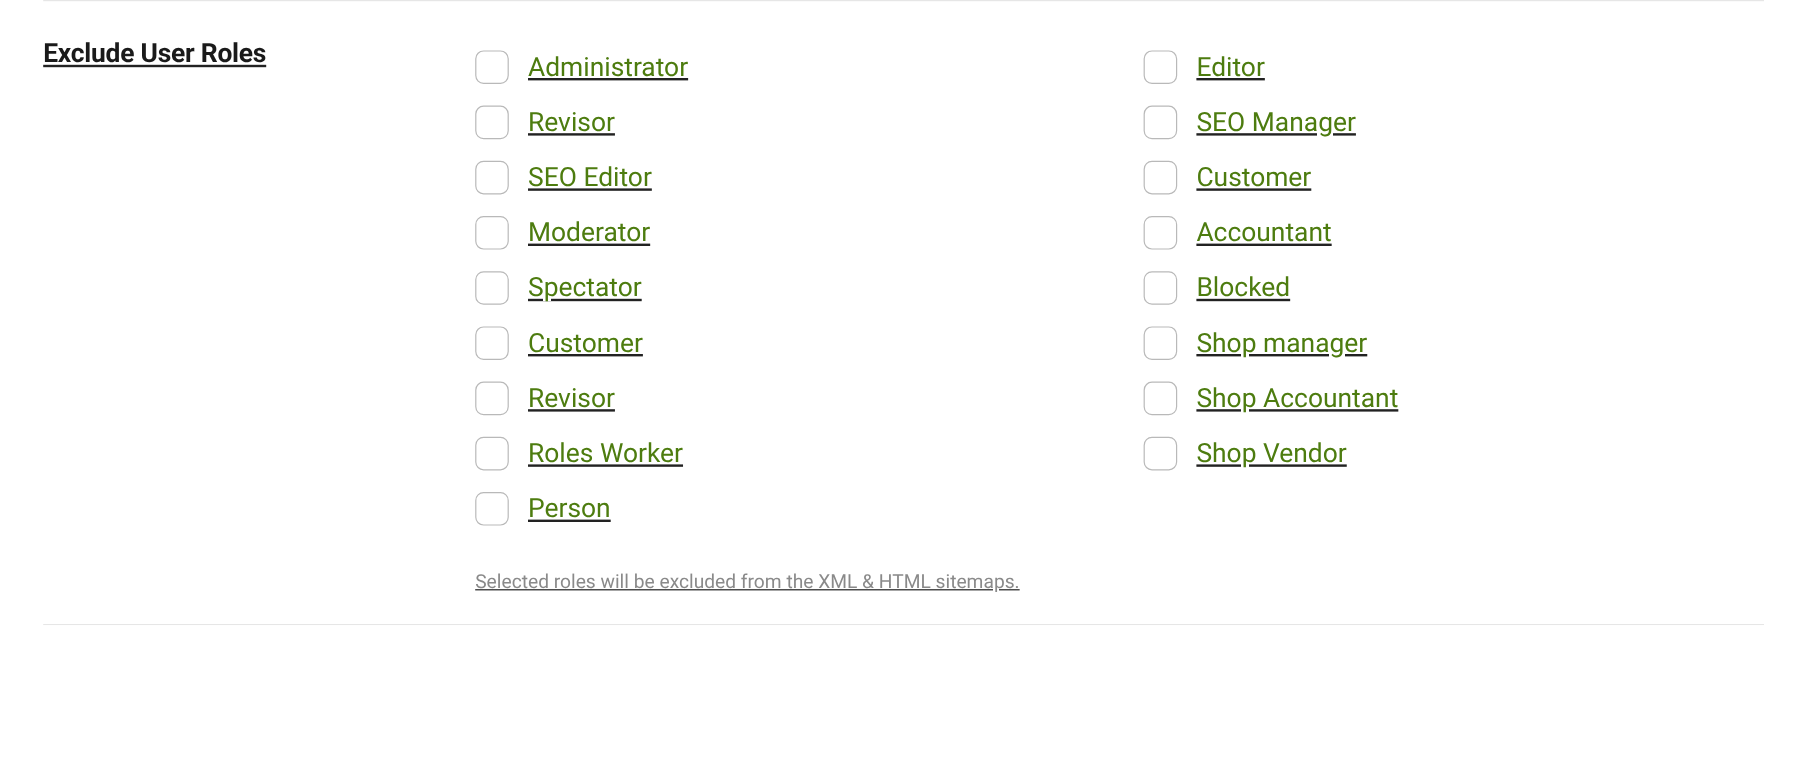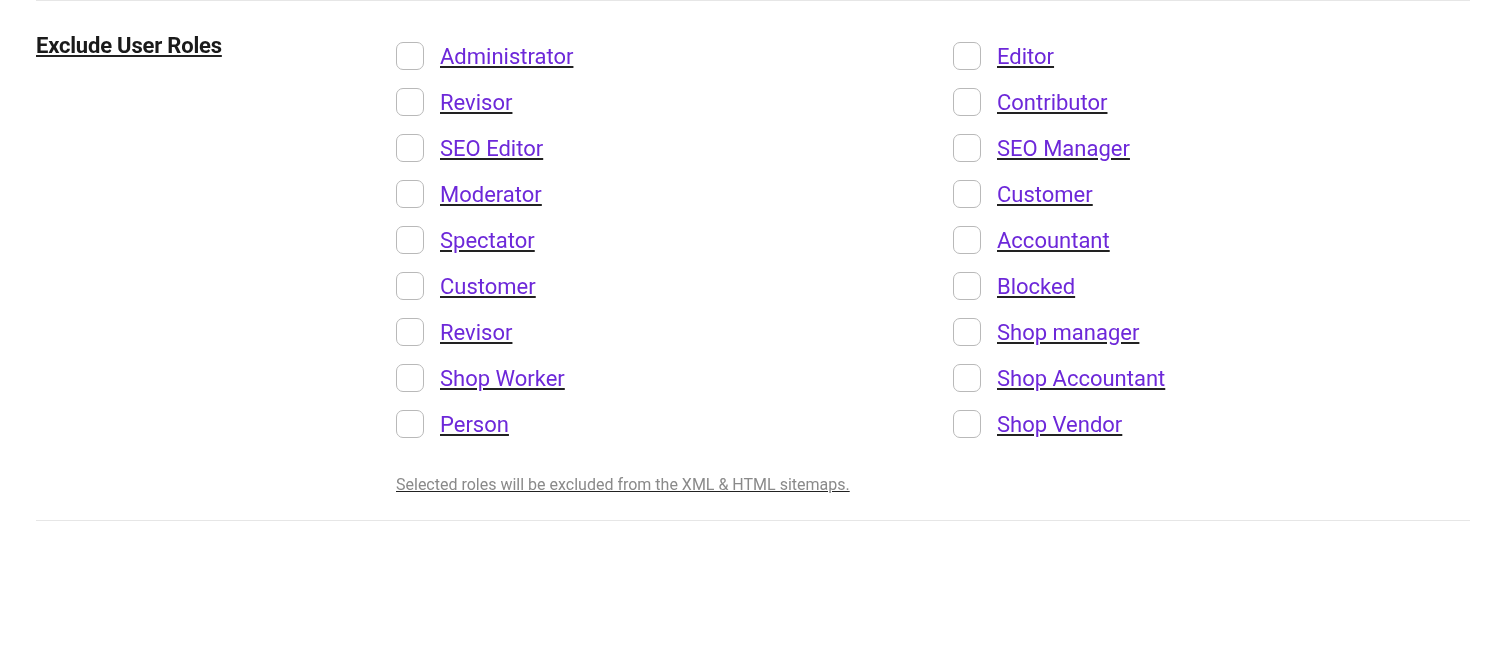--- a/index.html
+++ b/index.html
@@ -55,21 +55,21 @@
       height: 28px;
       border: 1.5px solid #b9b9b9;
       border-radius: 7px;
       background: #ffffff;
       margin-right: 16px;
       flex-shrink: 0;
       cursor: pointer;
     }
     .role-label {
       font-size: 22px;
-      color: #6d28d9;
+      color: #4d7c0f;
       font-weight: 400;
       cursor: pointer;
     }
     .helper-text {
       font-size: 16px;
       color: #8a8a8a;
       margin-top: 28px;
       font-weight: 400;
     }
   </style>
@@ -109,36 +109,32 @@
         <label class="role-item">
           <span class="checkbox"></span>
           <span class="role-label">Customer</span>
         </label>
         <label class="role-item">
           <span class="checkbox"></span>
           <span class="role-label">Revisor</span>
         </label>
         <label class="role-item">
           <span class="checkbox"></span>
-          <span class="role-label">Shop Worker</span>
+          <span class="role-label">Roles Worker</span>
         </label>
         <label class="role-item">
           <span class="checkbox"></span>
           <span class="role-label">Person</span>
         </label>
       </div>
 
       <div>
         <label class="role-item">
           <span class="checkbox"></span>
           <span class="role-label">Editor</span>
-        </label>
-        <label class="role-item">
-          <span class="checkbox"></span>
-          <span class="role-label">Contributor</span>
         </label>
         <label class="role-item">
           <span class="checkbox"></span>
           <span class="role-label">SEO Manager</span>
         </label>
         <label class="role-item">
           <span class="checkbox"></span>
           <span class="role-label">Customer</span>
         </label>
         <label class="role-item">

